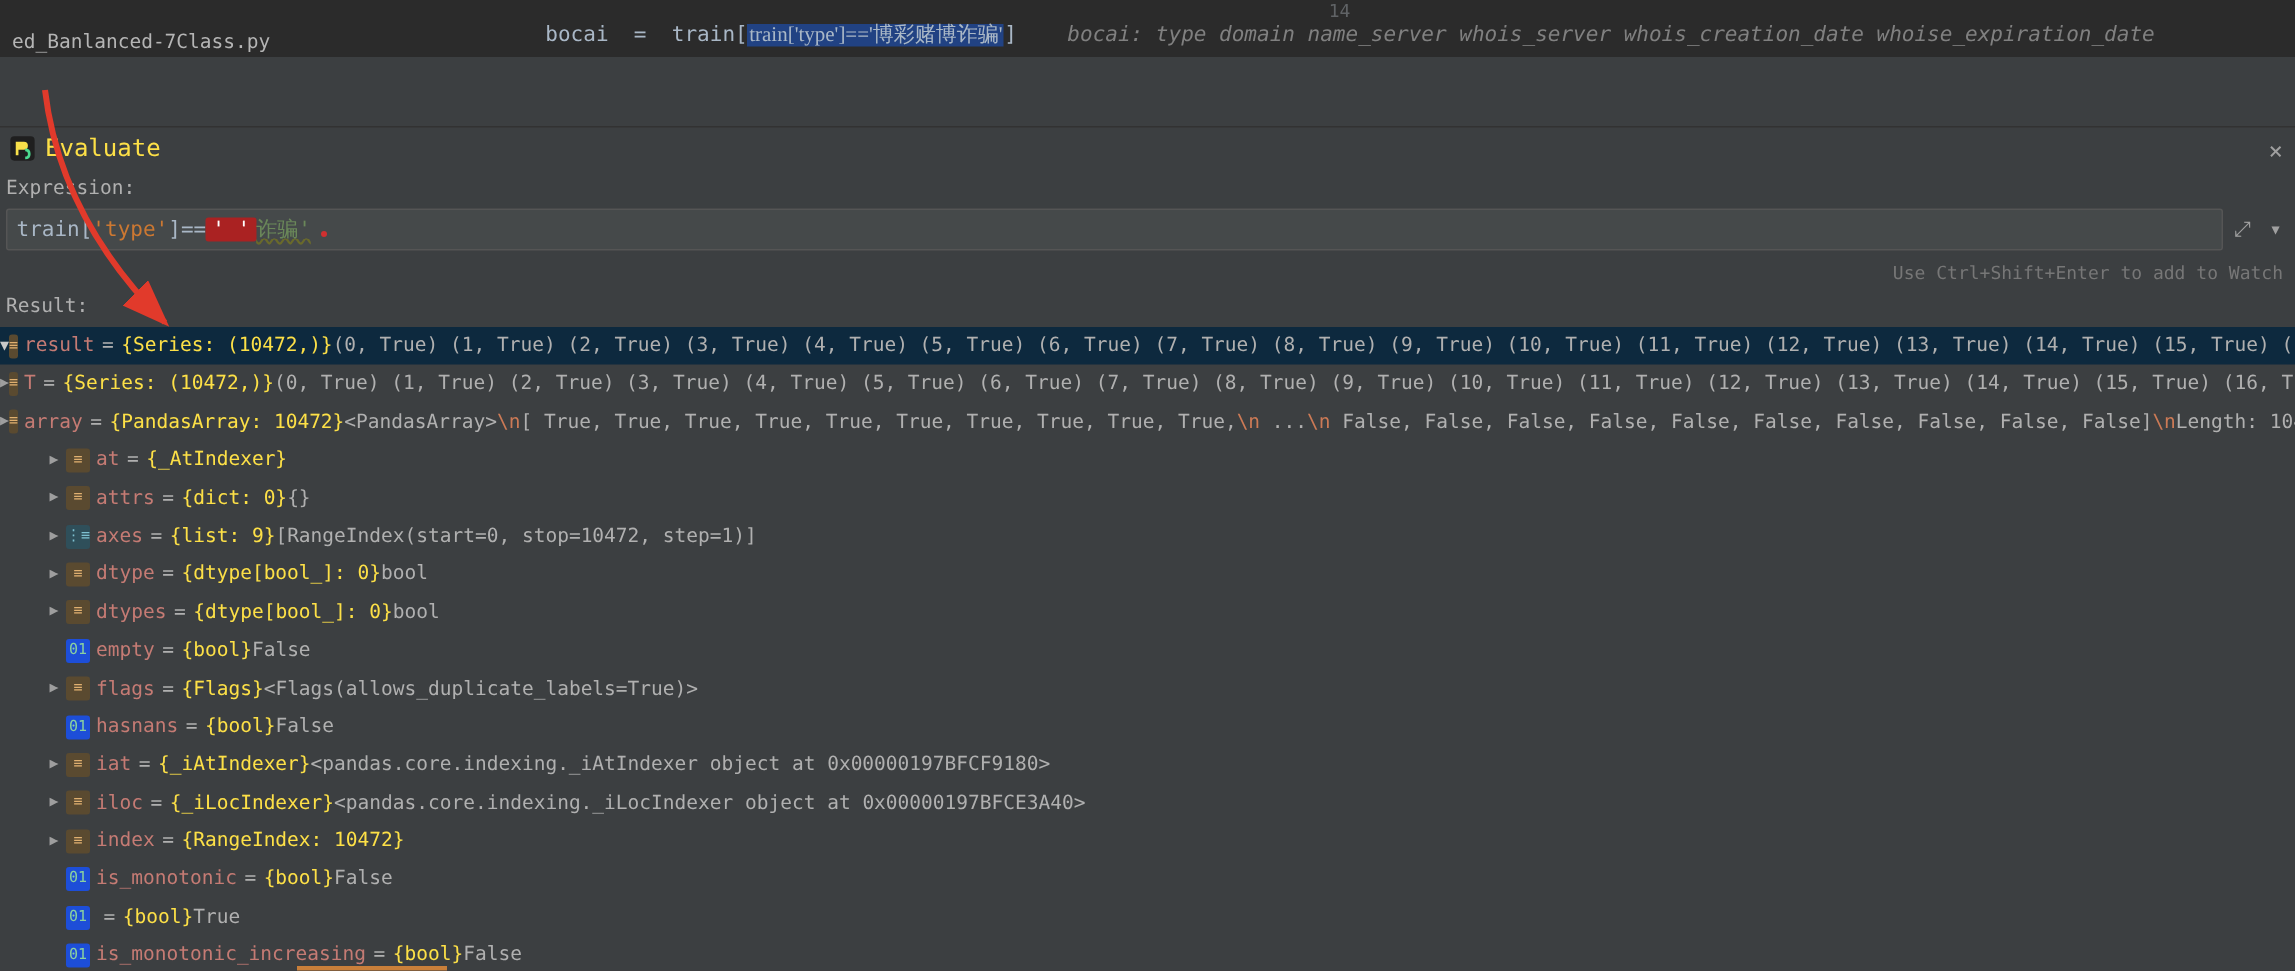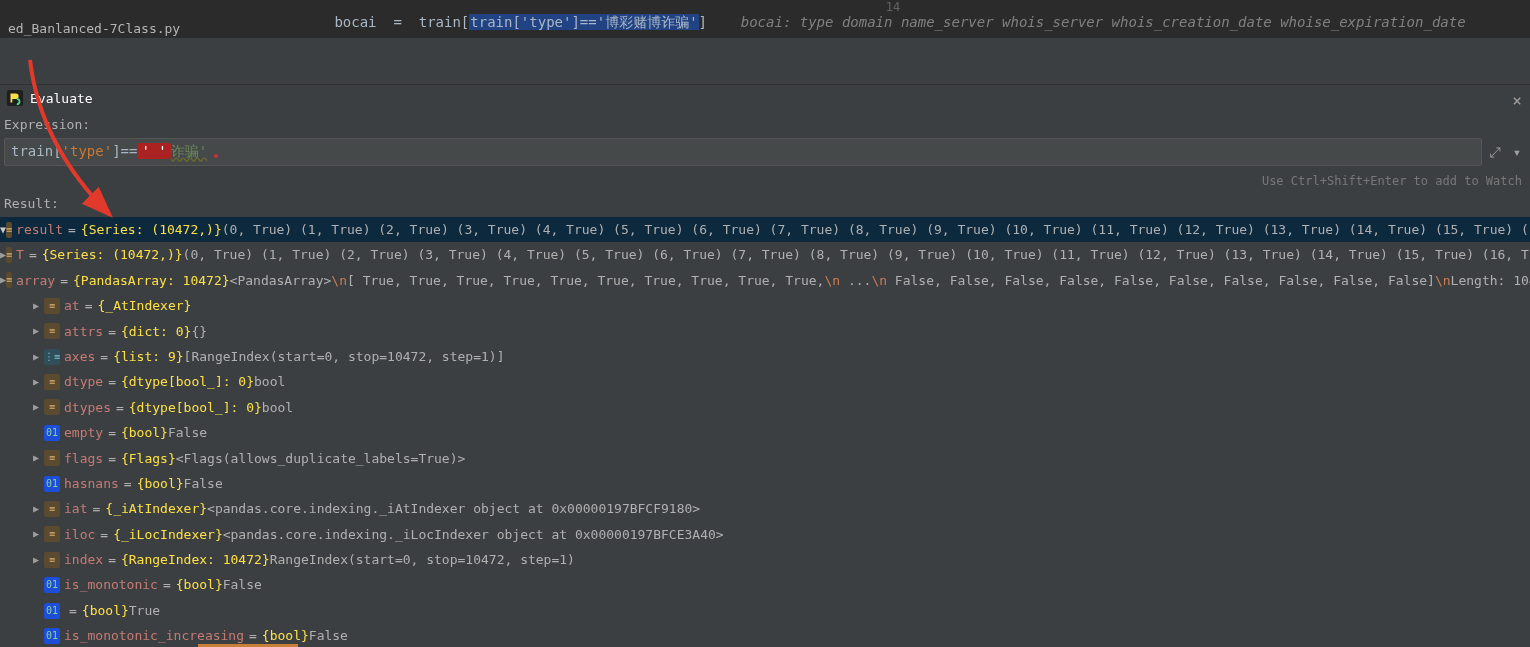--- a/index.html
+++ b/index.html
@@ -6,27 +6,27 @@
   body { background: #3c3f41; color: #bbbbbb; font-size: 13px; overflow: hidden; width: 1530px; height: 647px; }
 
   .top-files { background: #2b2b2b; padding: 0 4px; font-size: 13px; }
   .top-files .f { display: block; color: #b5b5b5; padding: 2px 4px; }
 
   .code-strip { background: #2b2b2b; display: flex; align-items: center; padding: 0 0 2px 270px; height: 22px; flex-direction: column; }
   .gutter { color: #606366; font-size: 12px; padding-right: 14px; }
   .code-line { font-family: Consolas, monospace; font-size: 14px; }
   .c-id { color: #a9b7c6; }
   .c-eq { color: #a9b7c6; }
-  .c-sel { background: #214283; color: #a9b7c6; padding: 0 1px; }
+  .c-sel { background: #214283; color: #a9b7c6; padding: 0 1px; font-family: Liberation Serif, serif; }
   .c-cmt { color: #808080; font-style: italic; }
 
   .eval-header { display:flex; align-items:center; background:#3c3f41; border-top:1px solid #323232; padding:4px 6px; position:relative; }
   .eval-header .logo { width:18px; height:18px; margin-right:6px; border-radius:3px; display:inline-flex; align-items:center; justify-content:center; }
   .eval-header .logo svg { width:18px; height:18px; }
-  .eval-header .title { color:#ffffff; font-size:13px; }
+  .eval-header .title { color:#fde047; font-size:16px; }
   .eval-close { position:absolute; right:8px; top:6px; color:#a0a0a0; font-size:16px; cursor:pointer; }
 
   .section-label { padding:6px 4px 4px; color:#b0b0b0; }
 
   .expr-wrap { display:flex; align-items:center; padding:2px 4px; }
   .expr-input { flex:1; background:#45494a; border:1px solid #555; border-radius:2px; padding:4px 6px; font-family:Consolas,monospace; font-size:14px; white-space:nowrap; overflow:hidden; }
   .expr-input .tok { color:#a9b7c6; }
   .expr-input .key { color:#cc7832; }
   .expr-input .red { background:#a22; color:#fff; padding:0 4px; border-radius:2px; }
   .expr-input .str { color:#6a8759; text-decoration: underline wavy #6a6a2a; }
@@ -220,21 +220,20 @@
       <span class="k-type">{_iLocIndexer} </span>
       <span class="k-val">&lt;pandas.core.indexing._iLocIndexer object at 0x00000197BFCE3A40&gt;</span>
     </div>
     <div class="row">
       <span class="ind" style="width: 28px;"></span>
       <span class="tw">▶</span>
       <span class="ticon ">≡</span>
       <span class="k-name">index</span>
       <span class="k-eq">=</span>
       <span class="k-type">{RangeIndex: 10472} </span>
-      <span class="k-val">RangeIndex(start=0, stop=10472, step=1)</span>
     </div>
     <div class="row">
       <span class="ind" style="width: 28px;"></span>
       <span class="tw"></span>
       <span class="ticon bool">01</span>
       <span class="k-name">is_monotonic</span>
       <span class="k-eq">=</span>
       <span class="k-type">{bool} </span>
       <span class="k-val">False</span>
     </div>

